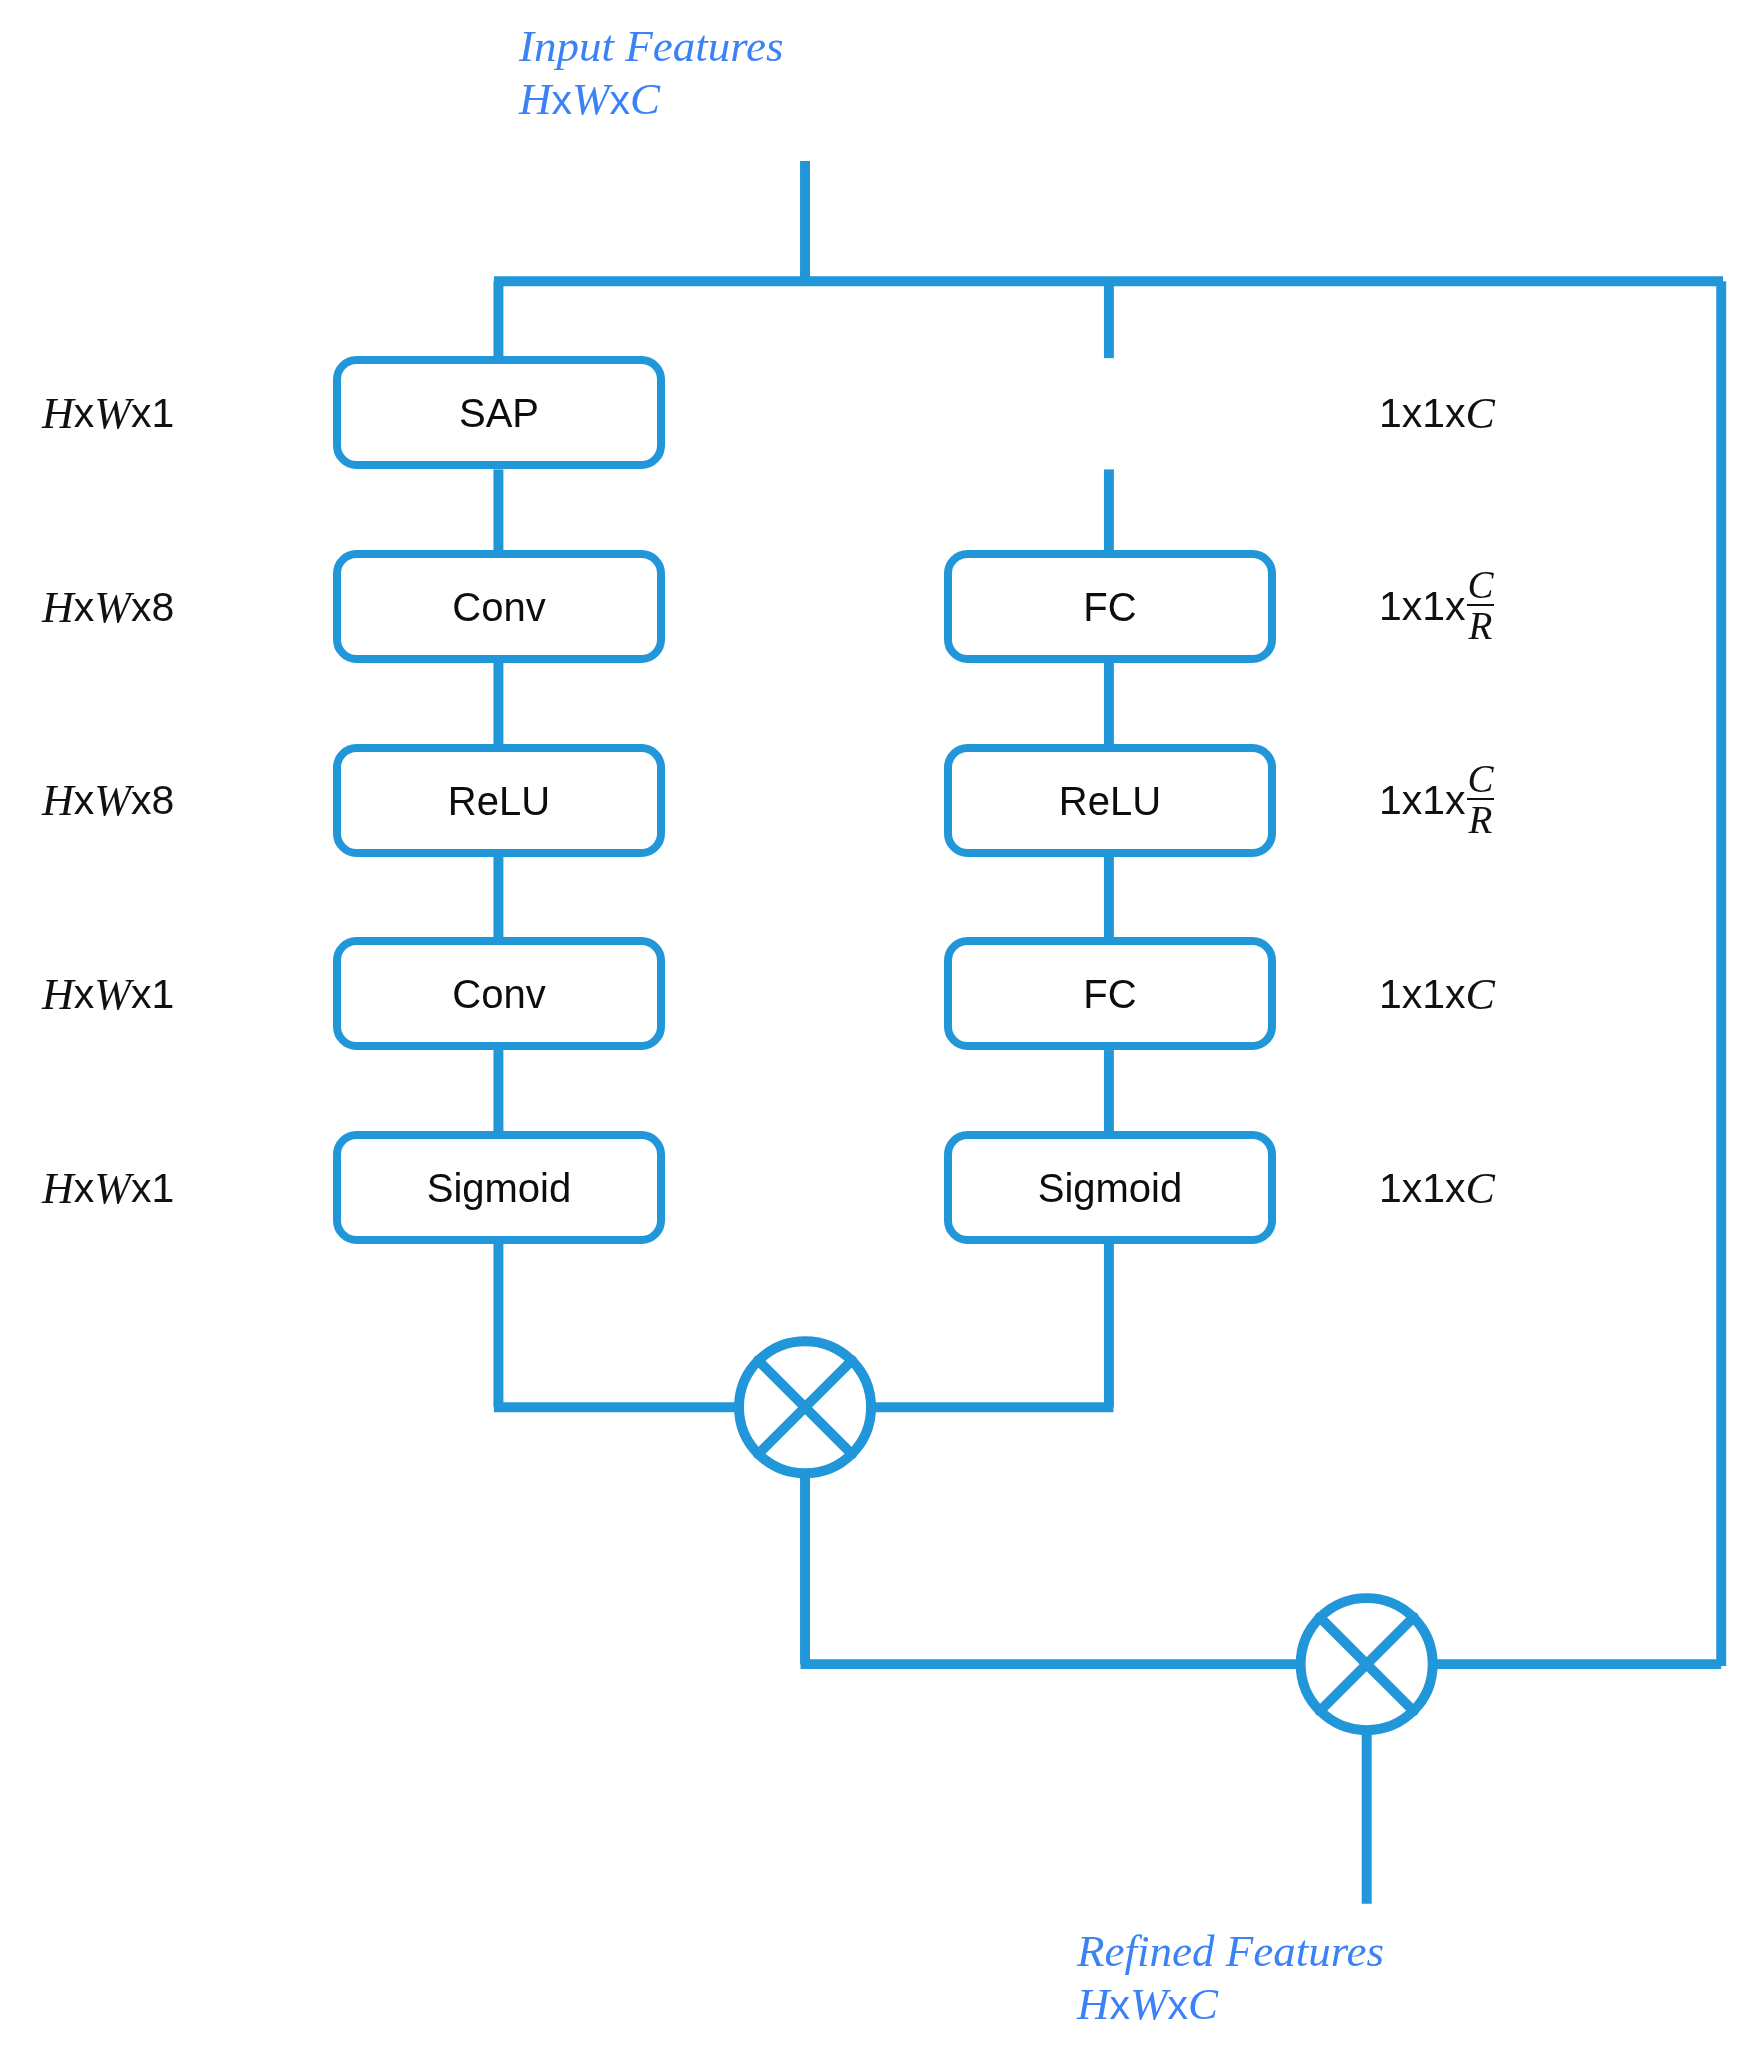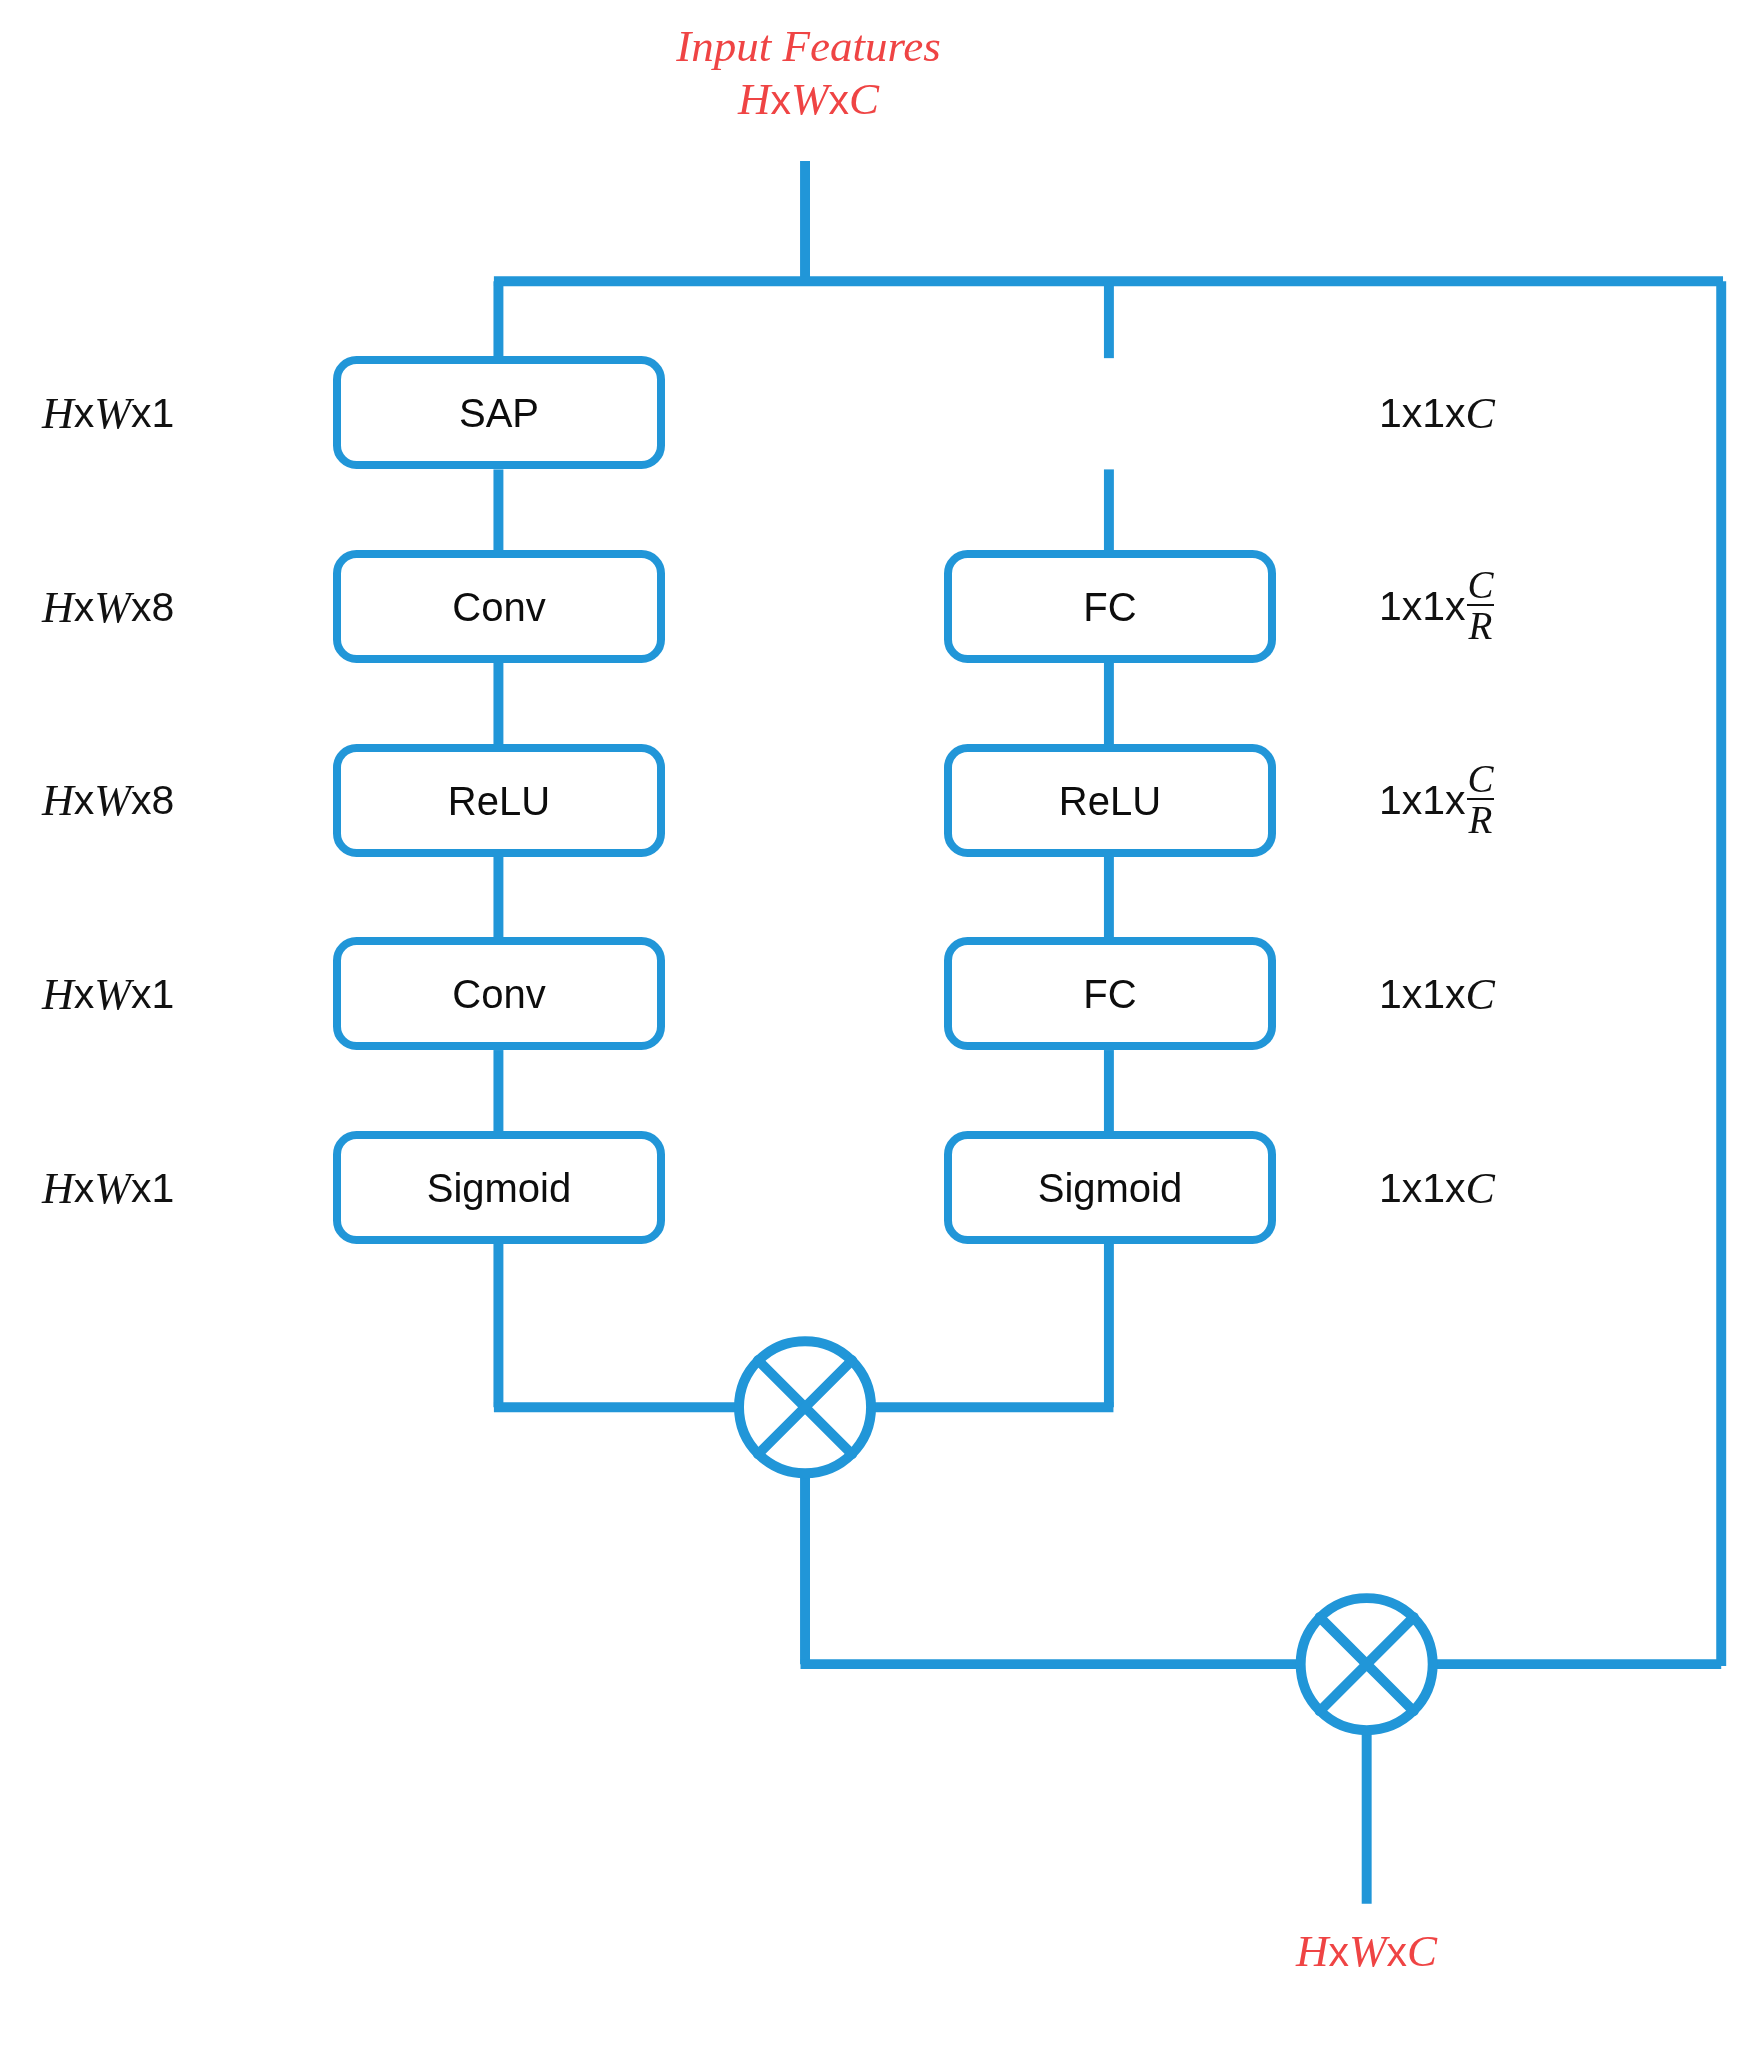--- a/index.html
+++ b/index.html
@@ -78,22 +78,21 @@
   }
   .frac .den {
     padding: 0 1.8px;
     border-top: 2.7px solid #111;
   }
   .caption {
     position: absolute;
     font-family: "Liberation Serif", serif;
     font-style: italic;
     font-size: 45px;
-    color: #ef4444;
-    text-align: center;
+    color: #3b82f6;
     line-height: 1.18;
     white-space: nowrap;
     z-index: 6;
   }
   .caption .ln2 {
     display: block;
   }
 </style>
 </head>
 <body>
@@ -240,17 +239,18 @@
     <span class="node-label">ReLU</span>
   </div>
   <div class="node-box" style="left: 944px; top: 937px; width: 332px; height: 113px;">
     <span class="node-label">FC</span>
   </div>
   <div class="node-box" style="left: 944px; top: 1131px; width: 332px; height: 113px;">
     <span class="node-label">Sigmoid</span>
   </div>
 
   <div class="caption" style="left: 1077px; top: 1925px; width: 579px;">
+    <span>Refined Features</span>
     <span class="ln2"><span>H</span><span style="font-style:normal;font-family:'Liberation Sans',sans-serif;font-size:41px;">x</span><span>W</span><span style="font-style:normal;font-family:'Liberation Sans',sans-serif;font-size:41px;">x</span><span>C</span></span>
   </div>
 
 </div>
 
 
 </body></html>

